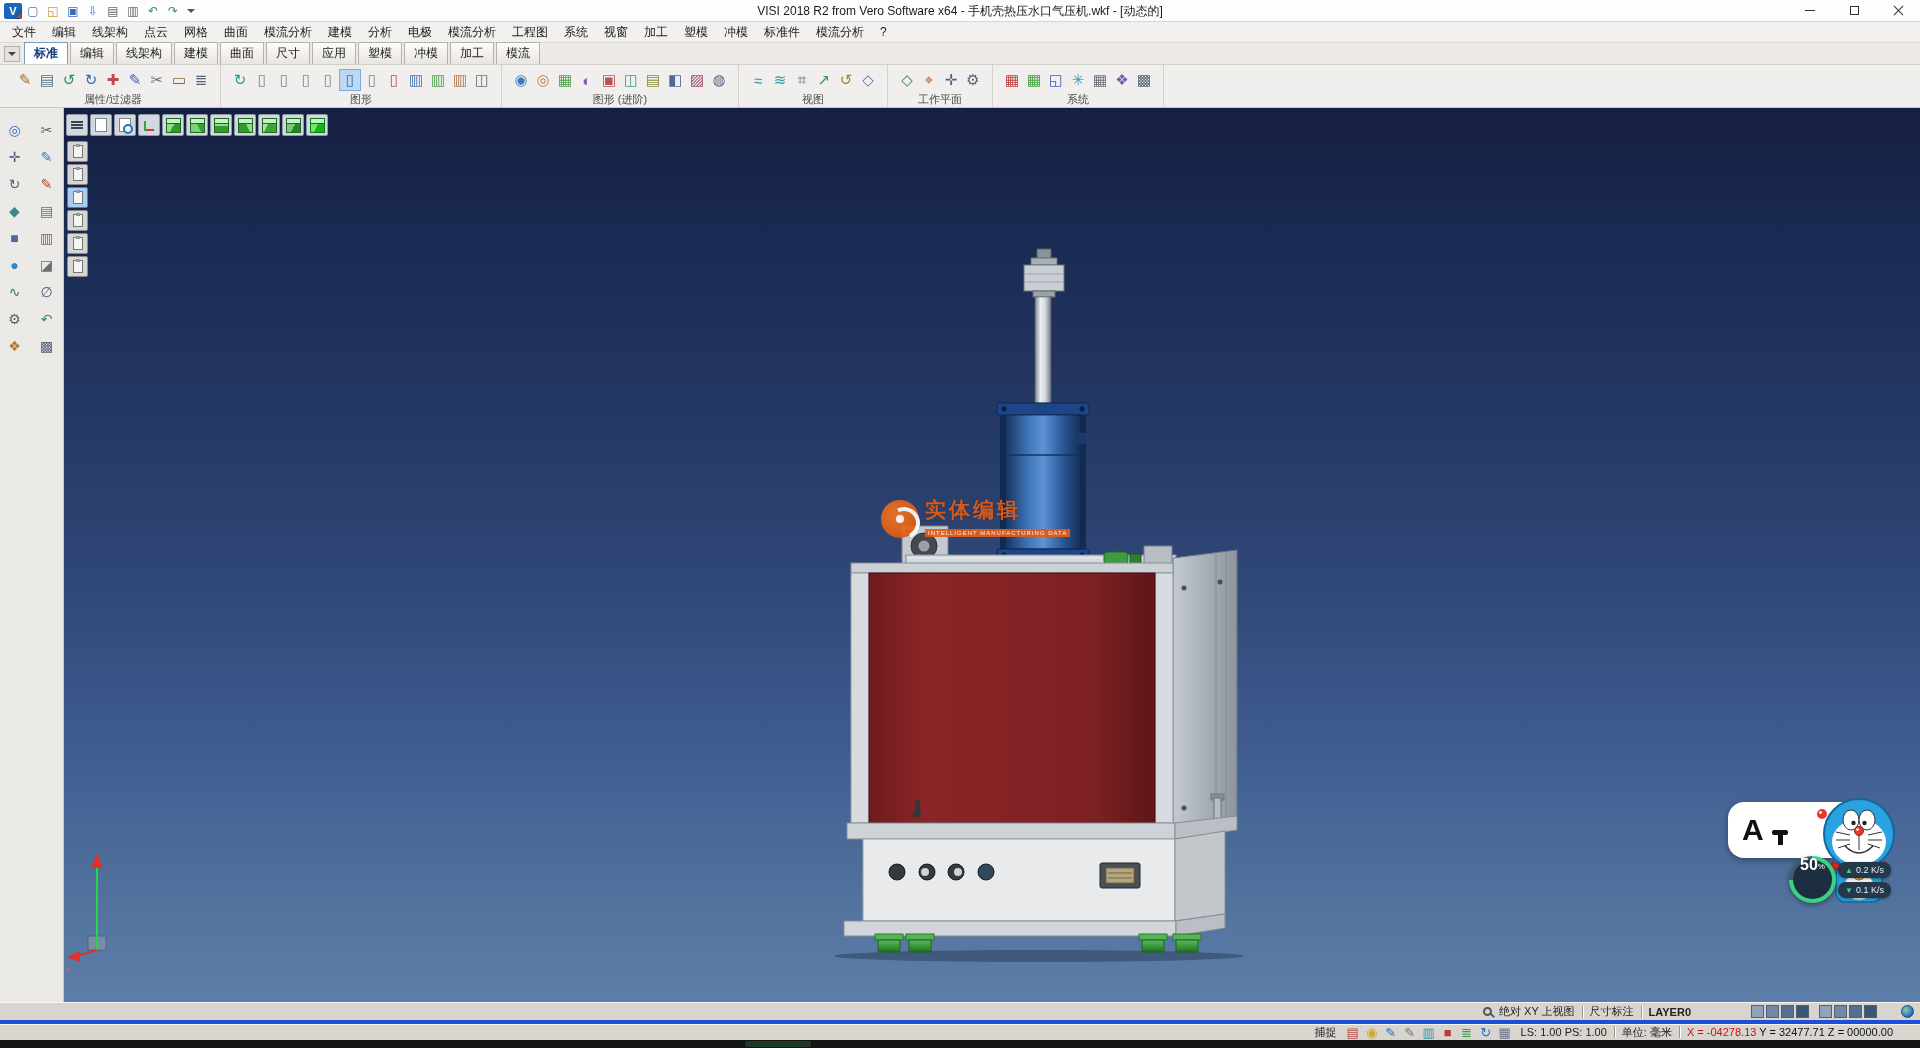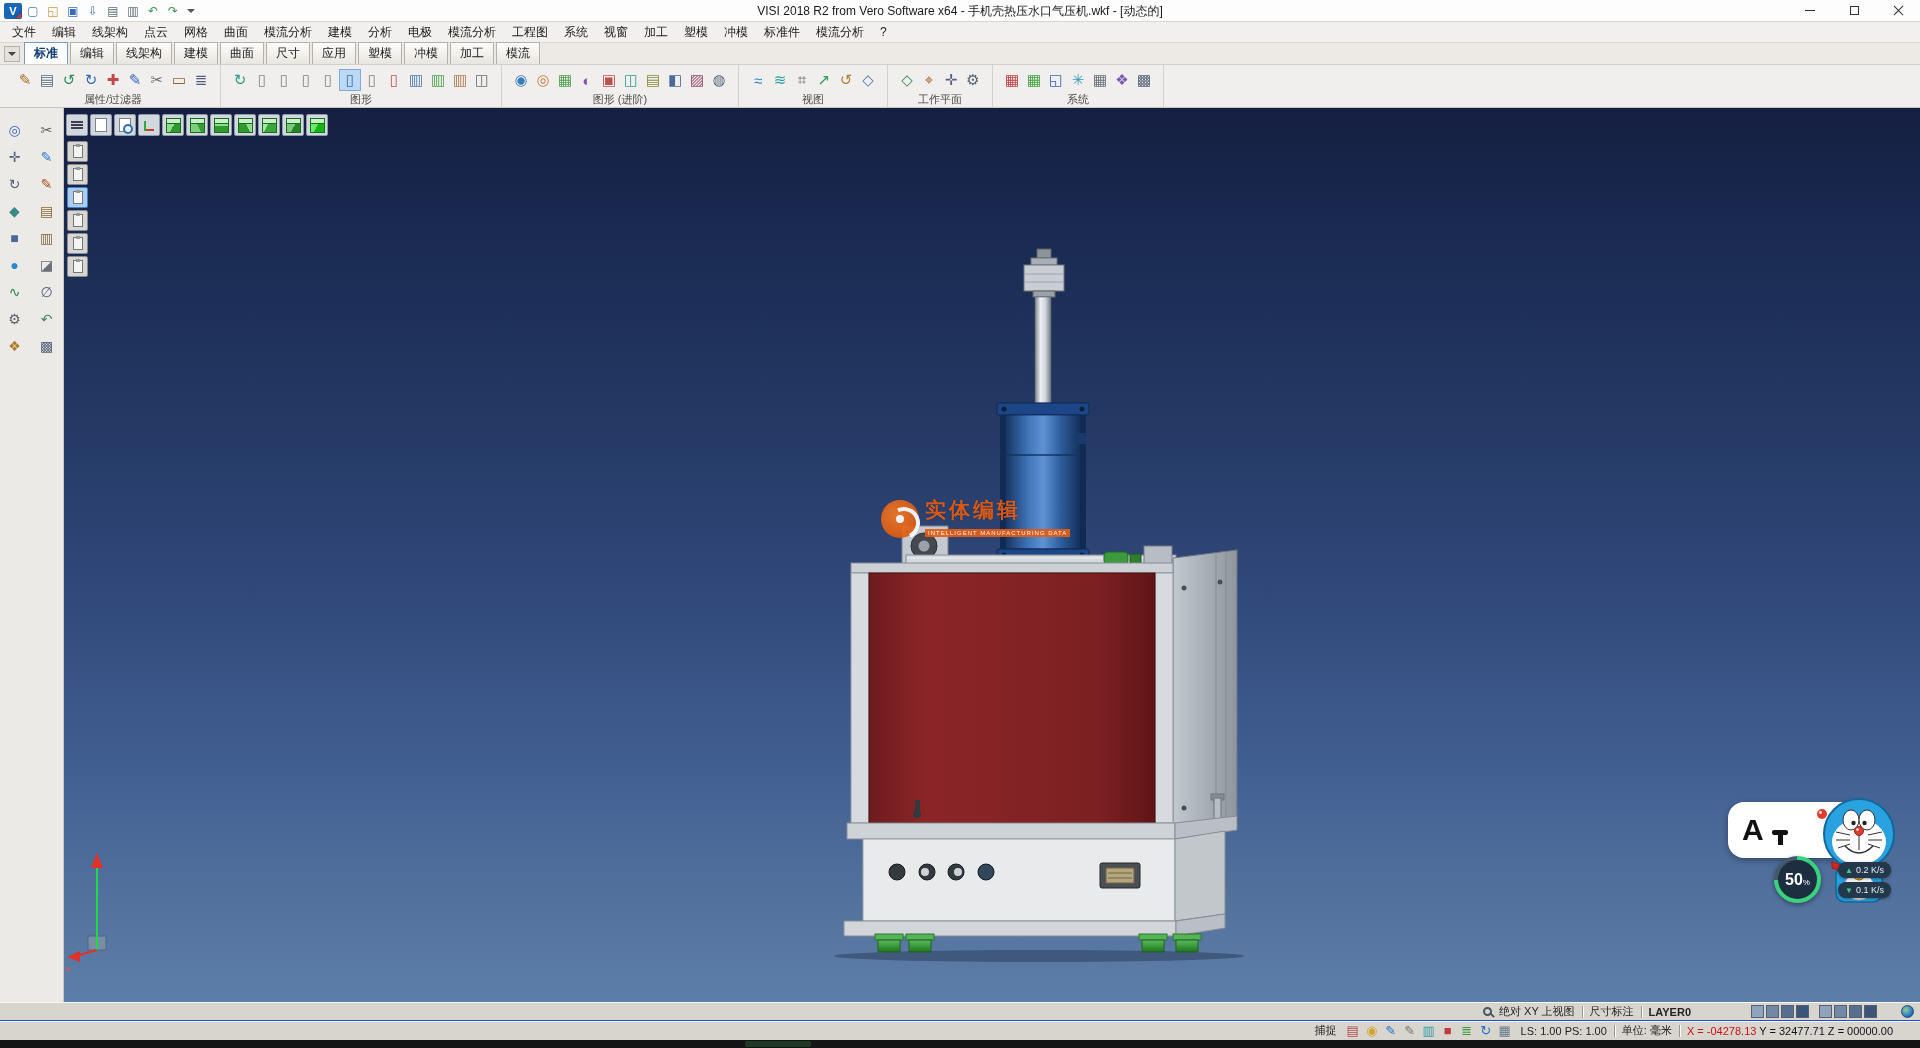--- a/index.html
+++ b/index.html
@@ -88,34 +88,34 @@
   .wm-sub { margin-top:2px; background:#e45c14; color:#fff; font-size:6px; letter-spacing:1px; padding:1px 3px; display:inline-block; white-space:nowrap; }
 
   
   .dora { position:absolute; left:1662px; top:690px; width:195px; height:115px; }
   .dora-card { position:absolute; left:2px; top:4px; width:148px; height:56px; background:#fff; border-radius:16px; box-shadow:0 2px 6px rgba(0,0,0,.35); display:flex; align-items:center; padding-left:14px; gap:8px; }
   .dora-letter { font-size:30px; font-weight:bold; color:#111; line-height:30px; }
   .tool-ic { position:relative; display:inline-block; width:16px; height:15px; margin-top:14px; }
   .tool-ic::before { content:""; position:absolute; top:0; left:0; width:16px; height:5px; background:#111; border-radius:2px; }
   .tool-ic::after { content:""; position:absolute; top:4px; left:6px; width:5px; height:11px; background:#111; }
   .dora-cat { position:absolute; left:84px; top:-4px; }
-  .pct-badge { position:absolute; left:48px; top:58px; width:47px; height:47px; border-radius:50%;
-     background:conic-gradient(#39d27d 0 75%, #44586b 75% 100%); display:flex; align-items:center; justify-content:center; box-shadow:0 2px 5px rgba(0,0,0,.4); }
+  .pct-badge { position:absolute; left:63px; top:58px; width:47px; height:47px; border-radius:50%;
+     background:conic-gradient(#39d27d 0 75%, #44586b 75% 100%); display:flex; justify-content:center; box-shadow:0 2px 5px rgba(0,0,0,.4); }
   .pct-badge::before { content:""; position:absolute; inset:4px; background:#1c2e40; border-radius:50%; }
   .pct-badge span { position:relative; color:#fff; }
   .pct { font-size:16px; font-weight:bold; }
   .pct-sym { font-size:8px; margin-top:6px; }
   .net-badge { position:absolute; left:112px; background:#24384c; border-radius:9px; height:16px; display:flex; align-items:center; gap:3px; padding:0 7px; color:#e2ecf4; font-size:9px; white-space:nowrap; box-shadow:0 1px 3px rgba(0,0,0,.4); }
   .net-badge .tri { color:#39d27d; font-size:8px; }
   .net-up { top:64px; } .net-down { top:84px; }
 
   
   .statusbar { display:flex; align-items:center; background:#d8d5cf; font-size:11px; color:#222; padding:0 6px; gap:7px; }
   .sb1 { height:18px; flex:0 0 18px; border-top:1px solid #f6f5f2; }
-  .sb2 { height:20px; flex:0 0 20px; border-top:1px solid #1d4ed8; box-shadow:inset 0 1px 0 #f6f5f2; }
+  .sb2 { height:20px; flex:0 0 20px; border-top:4px solid #1d4ed8; box-shadow:inset 0 1px 0 #f6f5f2; }
   .sp { flex:1; }
   .sep { width:1px; height:12px; background:#9a968e; box-shadow:1px 0 0 #fff; }
   .mag { width:9px; height:9px; border:2px solid #4a5560; border-radius:50%; position:relative; display:inline-block; flex:0 0 auto; }
   .mag::after { content:""; position:absolute; width:6px; height:2px; background:#4a5560; transform:rotate(45deg); right:-5px; bottom:-2px; }
   .lsq { width:13px; height:13px; border:1px solid #55616e; display:inline-block; }
   .lsq:nth-child(5) { margin-left:8px; }
   .sphereic { width:13px; height:13px; border-radius:50%; background:radial-gradient(circle at 35% 35%, #8fd08f, #2a7ad0 60%, #14417a); border:1px solid #2a4a6a; }
   .s2icon { width:18px; height:18px; display:flex; align-items:center; justify-content:center; font-size:13px; }
   .coords { white-space:nowrap; font-size:11px; }
   .cx { color:#cc1111; } .cy,.cz { color:#10121c; }

